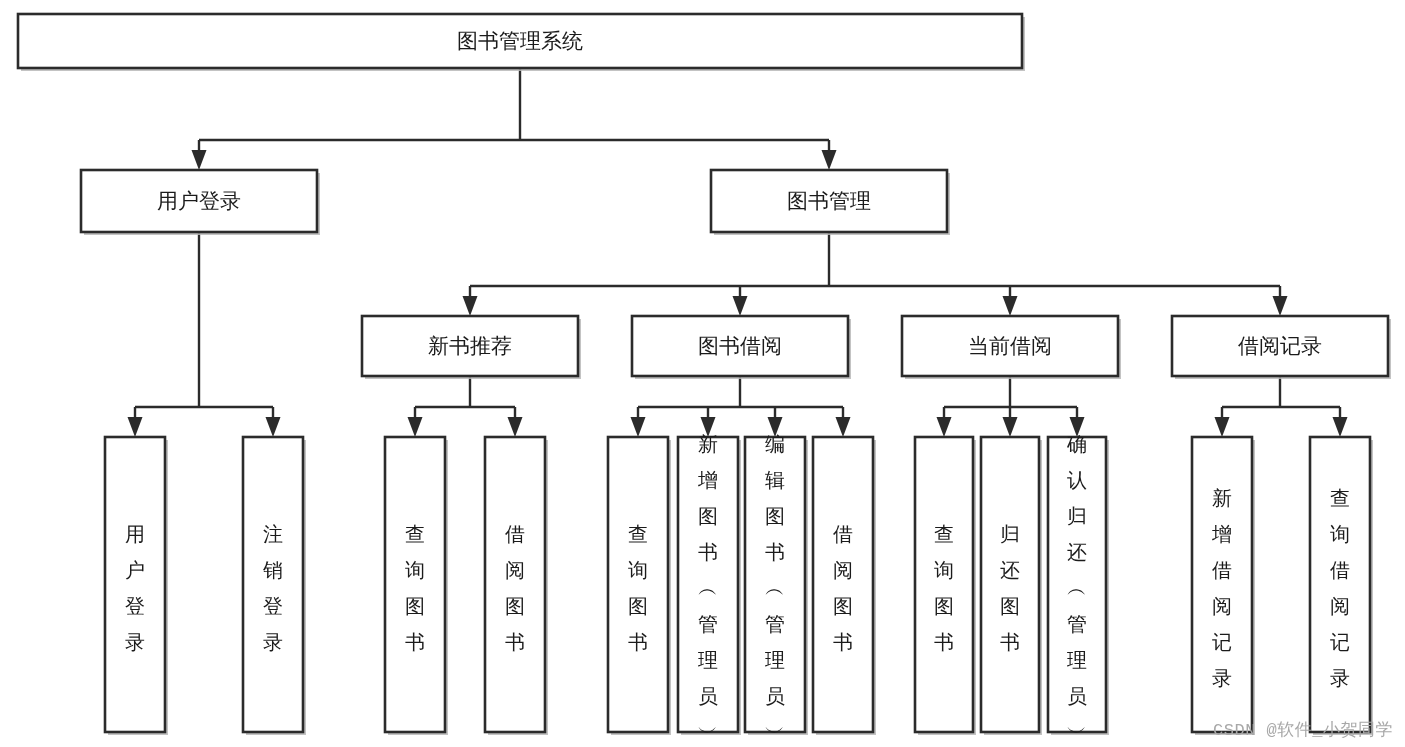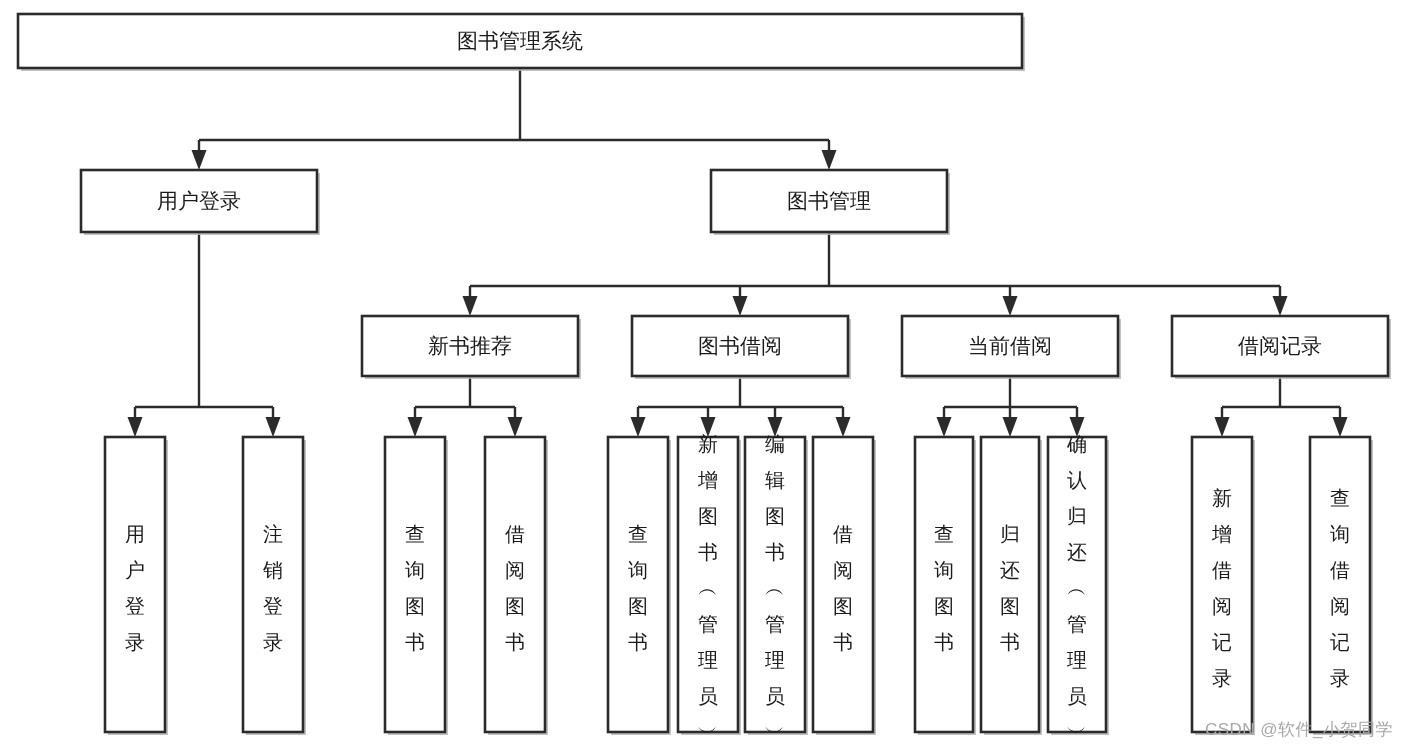--- a/index.html
+++ b/index.html
@@ -57,21 +57,21 @@
   .node-label-v {
     font-family: "Liberation Sans", "DejaVu Sans", sans-serif;
     font-size: 20px;
     fill: #1b1b1b;
     text-anchor: middle;
   }
   .watermark {
     position: absolute;
     right: 12px;
     bottom: 6px;
-    font-family: Liberation Sans, sans-serif;
+    font-family: Liberation Mono, monospace;
     font-size: 17px;
     color: #a8a8a8;
     letter-spacing: 0.5px;
     white-space: nowrap;
     pointer-events: none;
   }
 </style>
 </head>
 <body>
 

